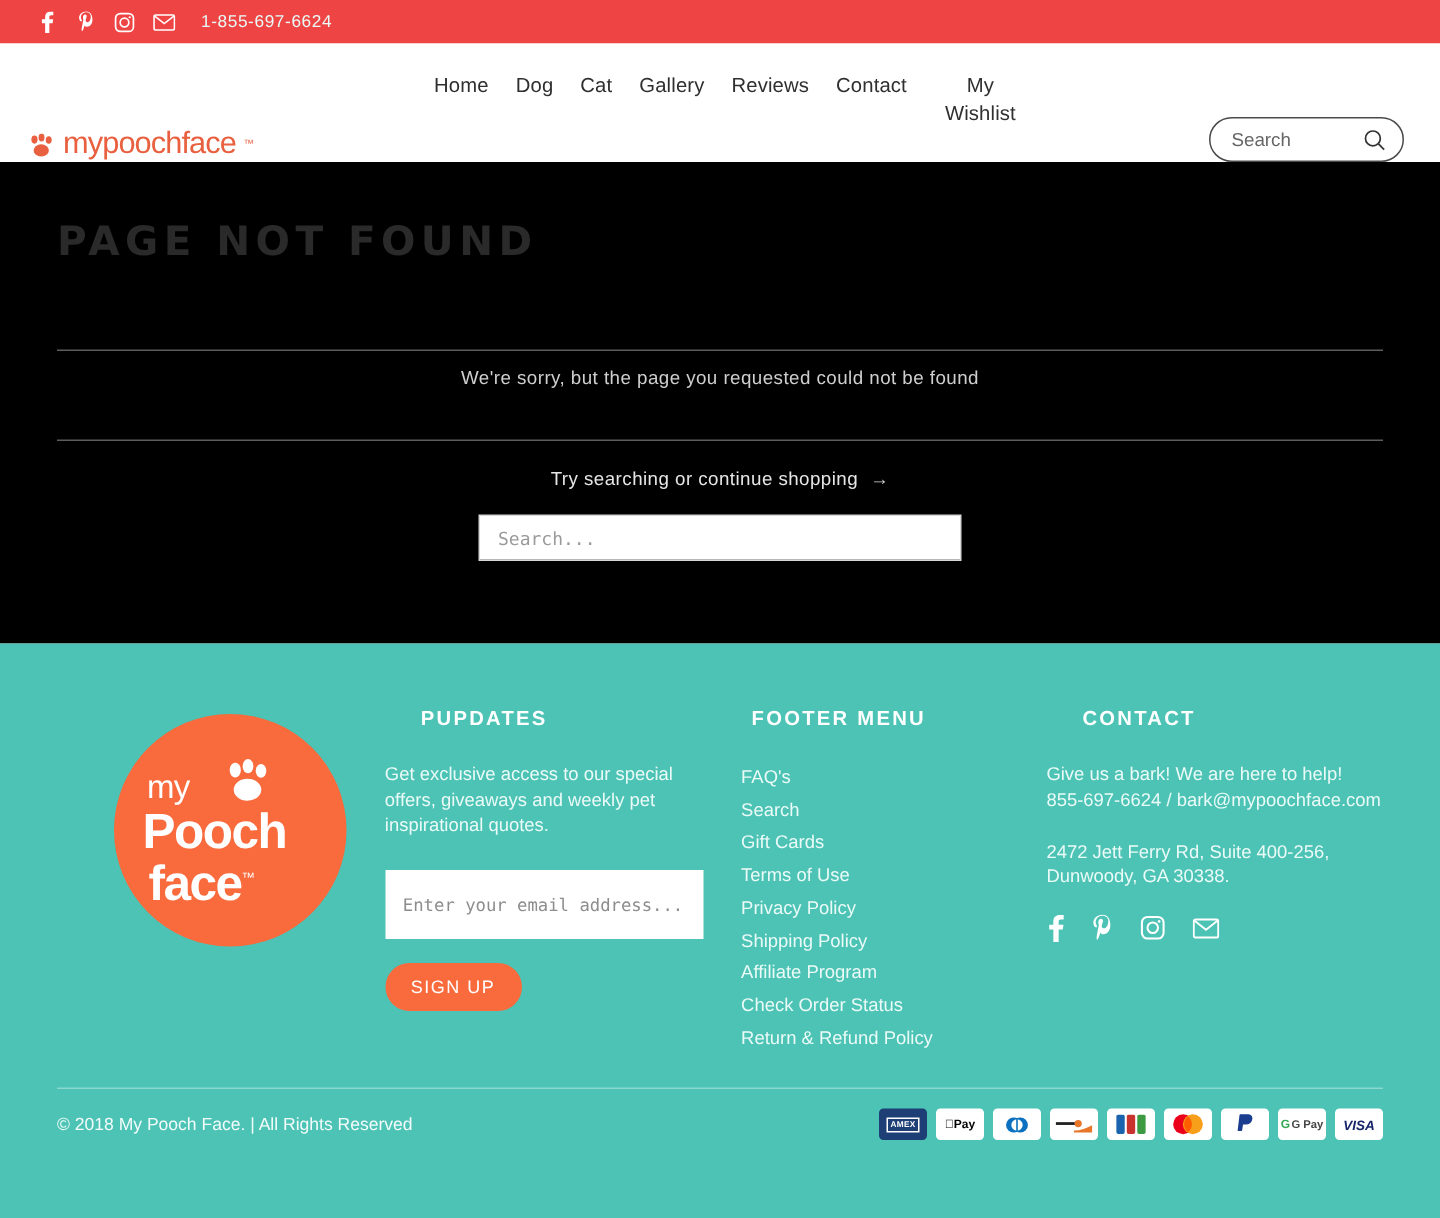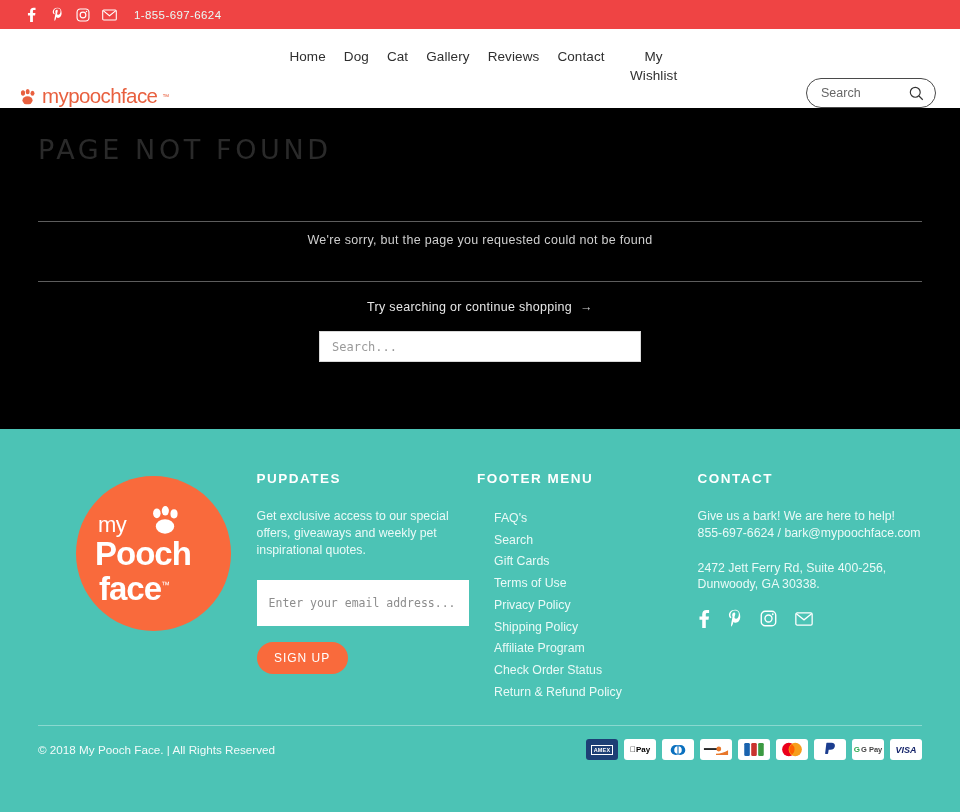--- a/index.html
+++ b/index.html
@@ -101,25 +101,25 @@
   .search-ico { flex: 0 0 auto; display: flex; color: #333; }
 
   
   .main404 {
     background: #000000;
     height: 321px;
     padding: 0 38px;
     position: relative;
   }
   .h404 {
-    padding-top: 26px;
+    padding-top: 38px;
     font-size: 27px;
     letter-spacing: 3.6px;
     color: #2a2a2a;
-    font-weight: 400;
+    font-weight: 700;
     font-family: "DejaVu Sans", sans-serif;
   }
   .rule {
     height: 1px;
     background: #5d5d5d;
     width: 884px;
   }
   .rule.top { margin-top: 56px; }
   .rule.bot { margin-top: 34px; }
   .sorry {
@@ -198,20 +198,21 @@
   .col-pup { width: 226px; }
   .col-menu { width: 226px; }
   .col-contact { width: 230px; }
 
   .col-title {
     font-size: 13.5px;
     font-weight: 700;
     letter-spacing: 1.5px;
     color: #ffffff;
     margin-bottom: 22px;
+    margin-left: 24px;
   }
   .col-body {
     font-size: 12.3px;
     line-height: 16.8px;
     color: #eafaf7;
   }
   .email-input {
     margin-top: 22px;
     width: 212px; height: 46px;
     background: #ffffff;

